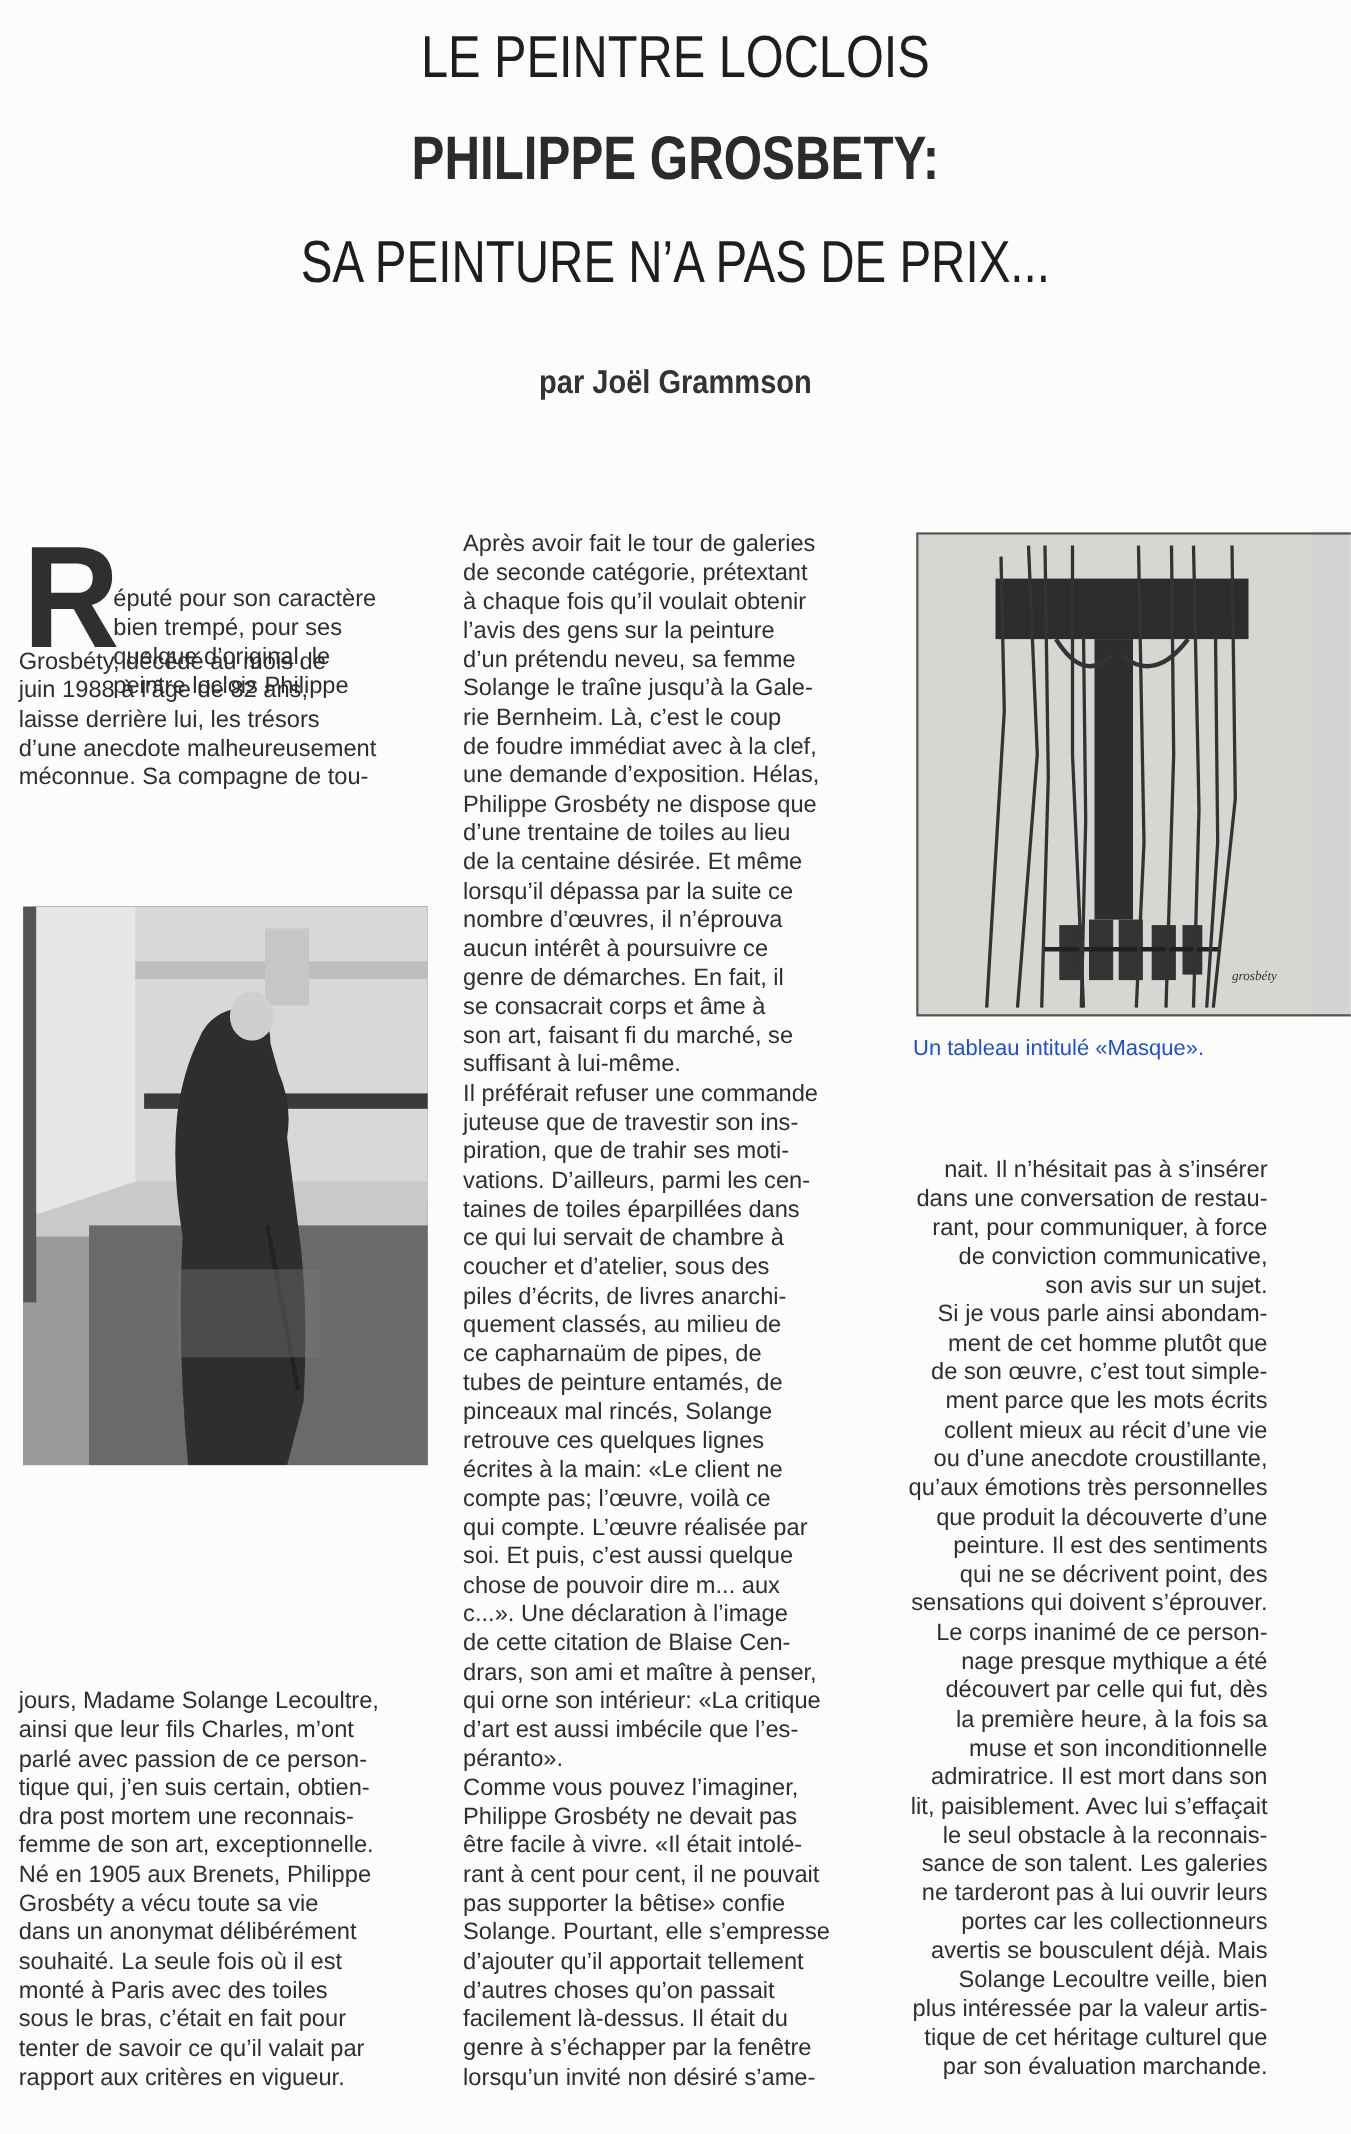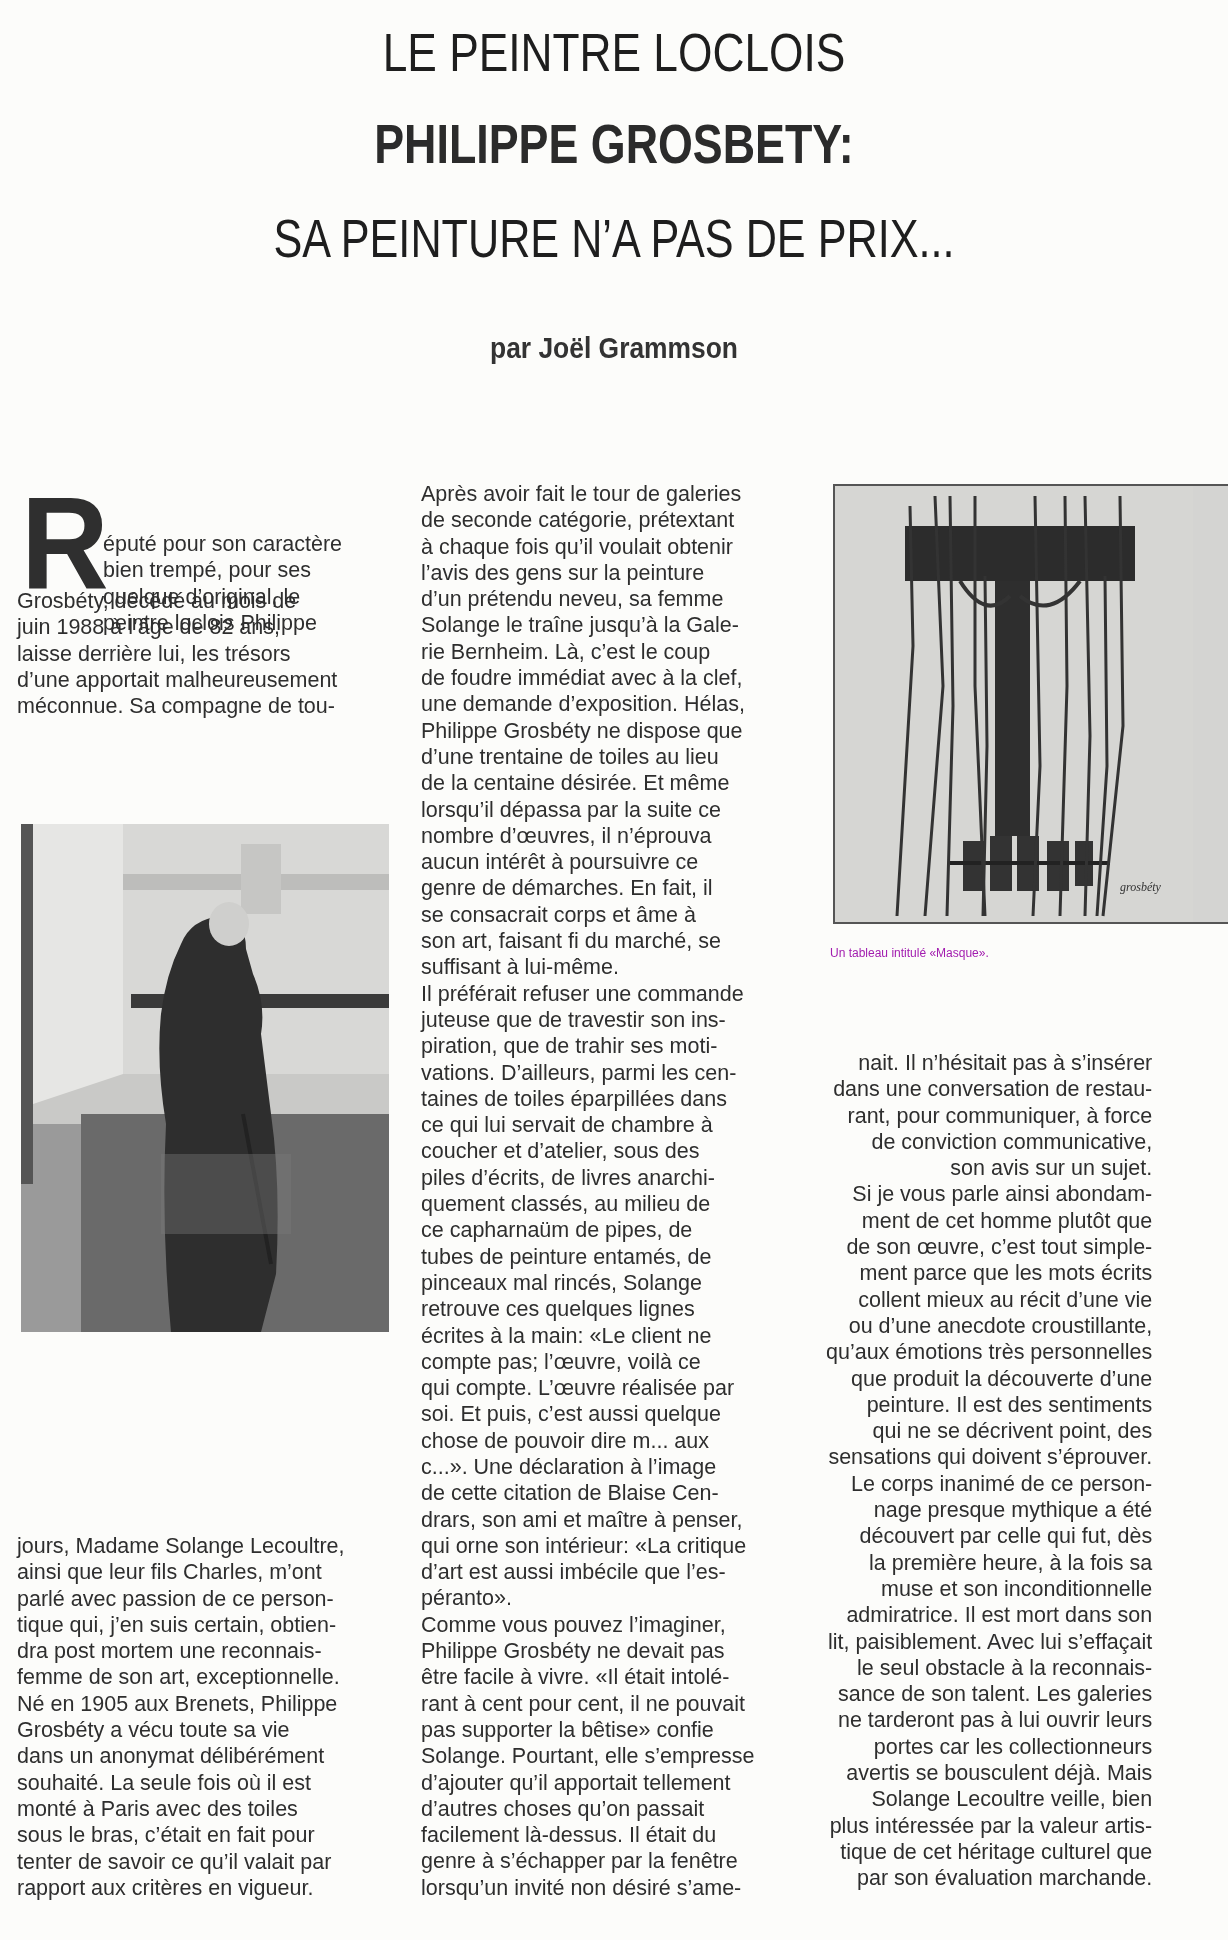--- a/index.html
+++ b/index.html
@@ -26,21 +26,21 @@
 
   .dropcap { position: absolute; left: 21px; top: 494px; width: 74px; height: 98px;
              font-family: "Liberation Sans", sans-serif; font-weight: 700; font-size: 132px;
              line-height: 98px; color: #2f2f2f; transform: scaleX(0.92); transform-origin: 0 0; }
 
   .photo { position: absolute; left: 21px; top: 824px; width: 368px; height: 508px;
            background: #8a8a8a; overflow: hidden; }
   .painting { position: absolute; left: 833px; top: 484px; width: 426px; height: 440px;
               background: #d4d4d2; border: 2px solid #555; box-sizing: border-box; overflow: hidden; }
 
-  .caption { position: absolute; font-size: 12px; line-height: 22px; color: #a21caf; }
+  .caption { position: absolute; font-size: 20px; line-height: 22px; color: #1d4ed8; }
   .caption .ln { display: block; white-space: nowrap; }
 </style>
 </head>
 <body>
 
 <div class="page">
 
   <div class="kicker">LE PEINTRE LOCLOIS</div>
   <h1 class="headline" style="margin:0">PHILIPPE GROSBETY:</h1>
   <div class="subhead">SA PEINTURE N’A PAS DE PRIX...</div>
@@ -50,21 +50,21 @@
   <div class="col" style="left:103px; top:483px;margin-top:48px;">
     <span class="ln">éputé pour son caractère</span>
     <span class="ln">bien trempé, pour ses</span>
     <span class="ln">quelque d’original, le</span>
     <span class="ln">peintre loclois Philippe</span>
   </div>
   <div class="col" style="left:17px; top:588px;">
     <span class="ln">Grosbéty, décédé au mois de</span>
     <span class="ln">juin 1988 à l’âge de 82 ans,</span>
     <span class="ln">laisse derrière lui, les trésors</span>
-    <span class="ln">d’une apportait malheureusement</span>
+    <span class="ln">d’une anecdote malheureusement</span>
     <span class="ln">méconnue. Sa compagne de tou-</span>
   </div>
 
   <div class="photo">
     <svg width="368" height="508" viewBox="0 0 368 508">
       <rect x="0" y="0" width="368" height="508" fill="#9a9a9a"></rect>
       <rect x="100" y="0" width="268" height="270" fill="#d8d8d6"></rect>
       <rect x="100" y="50" width="268" height="16" fill="#bdbdbb"></rect>
       <rect x="220" y="20" width="40" height="70" fill="#c6c6c4"></rect>
       <rect x="110" y="170" width="258" height="14" fill="#3a3a3a"></rect>

